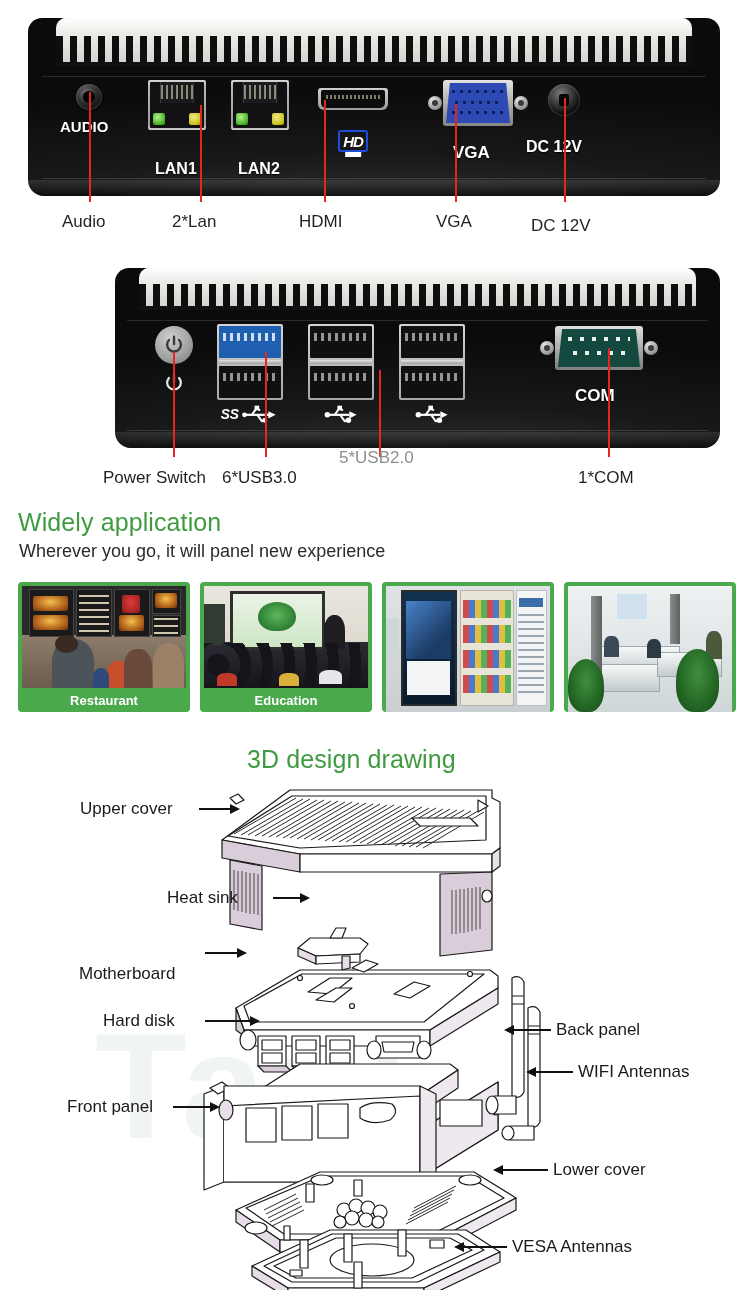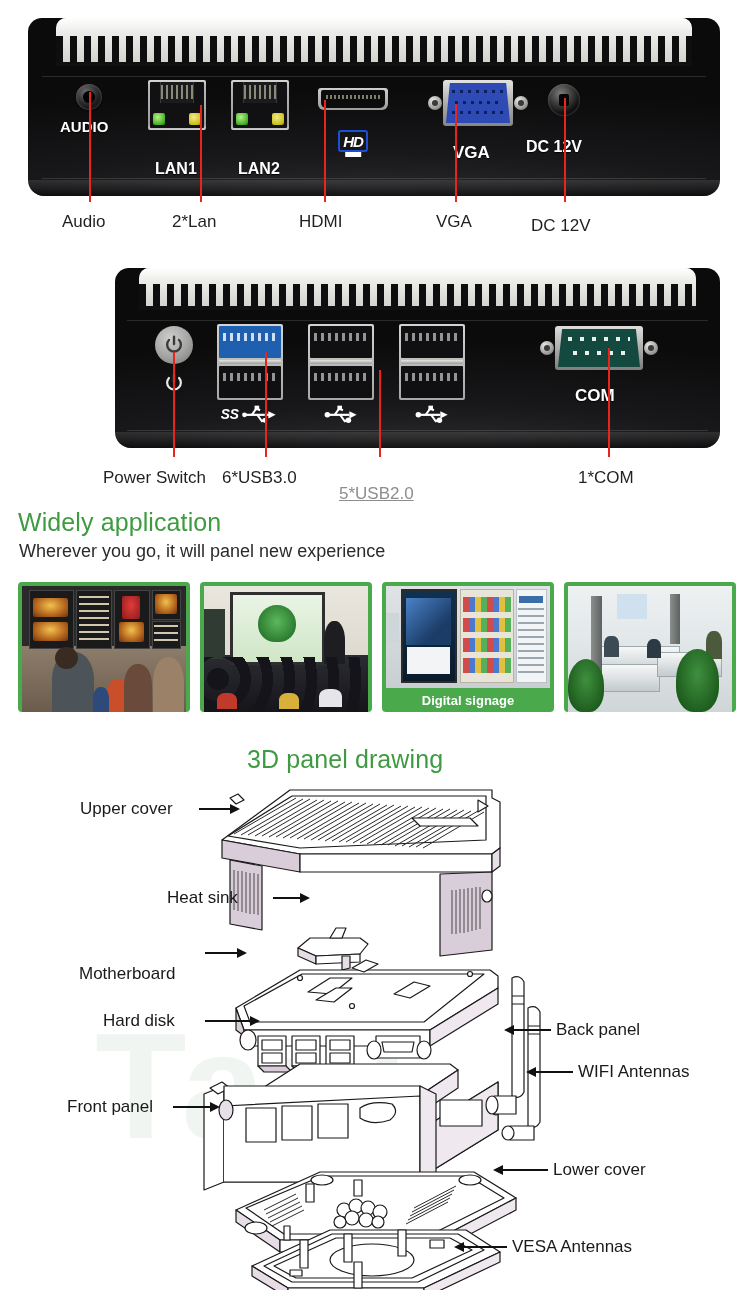--- a/index.html
+++ b/index.html
@@ -440,21 +440,21 @@
   <div class="port-text" style="left:460px; top:118px; font-size:17px;">COM</div>
 </div>
 
 <div class="callout-line" style="left:173px; top:352px; height:105px;"></div>
 <div class="callout-line" style="left:265px; top:352px; height:105px;"></div>
 <div class="callout-line" style="left:379px; top:370px; height:87px;"></div>
 <div class="callout-line" style="left:608px; top:348px; height:109px;"></div>
 
 <div class="callout-label" style="left:103px; top:468px;">Power Switch</div>
 <div class="callout-label" style="left:222px; top:468px;">6*USB3.0</div>
-<div class="callout-label dim" style="left:339px; top:484px;text-decoration:underline;">5*USB2.0</div>
+<div class="callout-label dim" style="left:339px; top:448px;">5*USB2.0</div>
 <div class="callout-label" style="left:578px; top:468px;">1*COM</div>
 
 <div class="sec-head" style="left:18px; top:508px; color:#3f9b41;">Widely application</div>
 <div class="sec-sub" style="left:19px; top:541px;">Wherever you go, it will panel new experience</div>
 
 <div class="app-card" style="left:18px; top:582px; width:172px; height:130px; background:#49a94b;">
   <div class="app-photo ph-rest">
     <div class="menu-board" style="left:4%; top:3%; width:28%; height:47%;">
       <div class="food burger" style="left:8%; top:12%; width:80%; height:34%;"></div>
       <div class="food burger" style="left:8%; top:54%; width:80%; height:34%;"></div>
@@ -472,34 +472,36 @@
     <div class="menu-board" style="left:79%; top:28%; width:18%; height:22%;">
       <div class="menu-lines"></div>
     </div>
     <div class="person" style="left:18%; bottom:0; width:26%; height:48%; background:#4c5459;"></div>
     <div class="person" style="left:20%; bottom:34%; width:14%; height:18%; background:#3a2b22; border-radius:50%;"></div>
     <div class="person" style="left:52%; bottom:0; width:13%; height:26%; background:#c94f2a;"></div>
     <div class="person" style="left:62%; bottom:0; width:17%; height:38%; background:#6a4a3a;"></div>
     <div class="person" style="left:80%; bottom:0; width:19%; height:44%; background:#9b8168;"></div>
     <div class="person" style="left:43%; bottom:0; width:10%; height:20%; background:#2e4a7a;"></div>
   </div>
+  <div class="app-caption">Restaurant</div>
 </div>
 
 <div class="app-card" style="left:200px; top:582px; width:172px; height:130px; background:#49a94b;">
   <div class="app-photo ph-edu">
     <div class="whiteboard" style="left:16%; top:5%; width:58%; height:58%;">
       <div class="tree" style="left:28%; top:14%; width:42%; height:56%;"></div>
     </div>
     <div style="position:absolute; left:0; top:18%; width:13%; height:40%; background:#2f3b33;"></div>
     <div class="person" style="left:73%; top:28%; width:13%; height:34%; background:#1d1d22;"></div>
     <div class="kidheads"></div>
     <div class="person" style="left:8%; bottom:2%; width:12%; height:13%; background:#c0392b; border-radius:40% 40% 0 0;"></div>
     <div class="person" style="left:46%; bottom:2%; width:12%; height:13%; background:#d8b03a; border-radius:40% 40% 0 0;"></div>
     <div class="person" style="left:70%; bottom:4%; width:14%; height:14%; background:#e6e6ea; border-radius:40% 40% 0 0;"></div>
   </div>
+  <div class="app-caption">Education</div>
 </div>
 
 <div class="app-card" style="left:382px; top:582px; width:172px; height:130px; background:#49a94b;">
   <div class="app-photo ph-sign">
     <div class="kiosk" style="left:9%; top:3%; width:34%; height:92%;">
       <div class="kiosk-img"></div>
       <div style="position:absolute; left:8%; right:8%; top:62%; height:30%; background:#f2f4f6;"></div>
     </div>
     <div class="shelfrack" style="left:45%; top:3%; width:33%; height:92%;">
       <div class="shelf-row" style="top:8%;"></div>
@@ -507,40 +509,39 @@
       <div class="shelf-row" style="top:52%;"></div>
       <div class="shelf-row" style="top:74%;"></div>
     </div>
     <div class="sidepanel" style="left:79%; top:3%; width:19%; height:92%;">
       <div style="position:absolute; left:10%; right:10%; top:6%; height:8%; background:#3b6ea8;"></div>
       <div class="menu-lines" style="top:20%; bottom:10%;
            background-image:repeating-linear-gradient(to bottom, #9aa6b0 0 2px, transparent 2px 7px);"></div>
     </div>
     <div style="position:absolute; left:0; top:26%; width:8%; height:30%; background:#cfd6da;"></div>
   </div>
-  <div class="app-caption">Digital signage</div>
 </div>
 
 <div class="app-card" style="left:564px; top:582px; width:172px; height:130px; background:#49a94b;">
   <div class="app-photo ph-off">
     <div class="desk" style="left:20%; top:48%; width:48%; height:22%;"></div>
     <div class="desk" style="left:10%; top:62%; width:46%; height:22%;"></div>
     <div class="desk" style="left:54%; top:52%; width:40%; height:20%;"></div>
     <div class="column" style="left:14%; top:8%; width:7%; height:66%;"></div>
     <div class="column" style="left:62%; top:6%; width:6%; height:40%;"></div>
     <div style="position:absolute; left:30%; top:6%; width:18%; height:20%; background:#cfe0ee;"></div>
     <div class="person" style="left:22%; top:40%; width:9%; height:16%; background:#3b4a55; border-radius:40% 40% 0 0;"></div>
     <div class="person" style="left:48%; top:42%; width:9%; height:15%; background:#2b3a45; border-radius:40% 40% 0 0;"></div>
     <div class="person" style="left:84%; top:36%; width:10%; height:22%; background:#4a5a3a; border-radius:40% 40% 0 0;"></div>
     <div class="plant" style="left:0; bottom:0; width:22%; height:42%;"></div>
     <div class="plant" style="right:8%; bottom:0; width:26%; height:50%;"></div>
   </div>
 </div>
 
-<div class="sec-head" style="left:247px; top:745px; color:#3f9b41;">3D panel drawing</div>
+<div class="sec-head" style="left:247px; top:745px; color:#3f9b41;">3D design drawing</div>
 
 <div class="watermark" style="left:95px; top:1000px;">Taili</div>
 
 <svg style="position:absolute; left:0; top:778px; width:750px; height:512px;" viewBox="0 0 750 512">
   <g fill="none" stroke="#1a1a1a" stroke-width="1.2" stroke-linejoin="round">
 
     <g>
       <path d="M222 62 L290 12 L492 12 L492 20 L500 24 L500 70 L492 76 L300 76 L222 62 Z" fill="#ffffff"></path>
       <path d="M228 58 L292 18 L486 18 L486 62 L300 70 Z" fill="#ffffff"></path>
       <g stroke="#2a2a2a" stroke-width="1">

